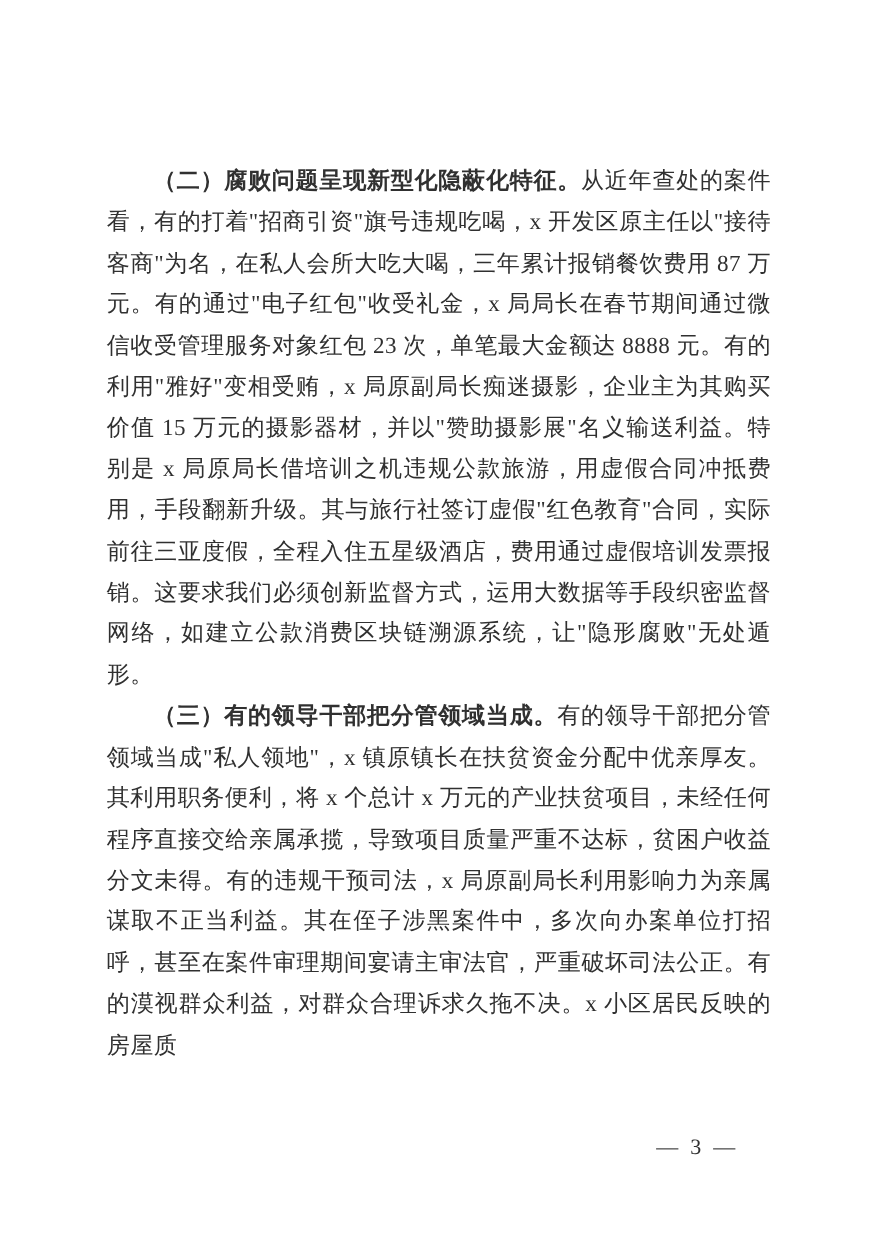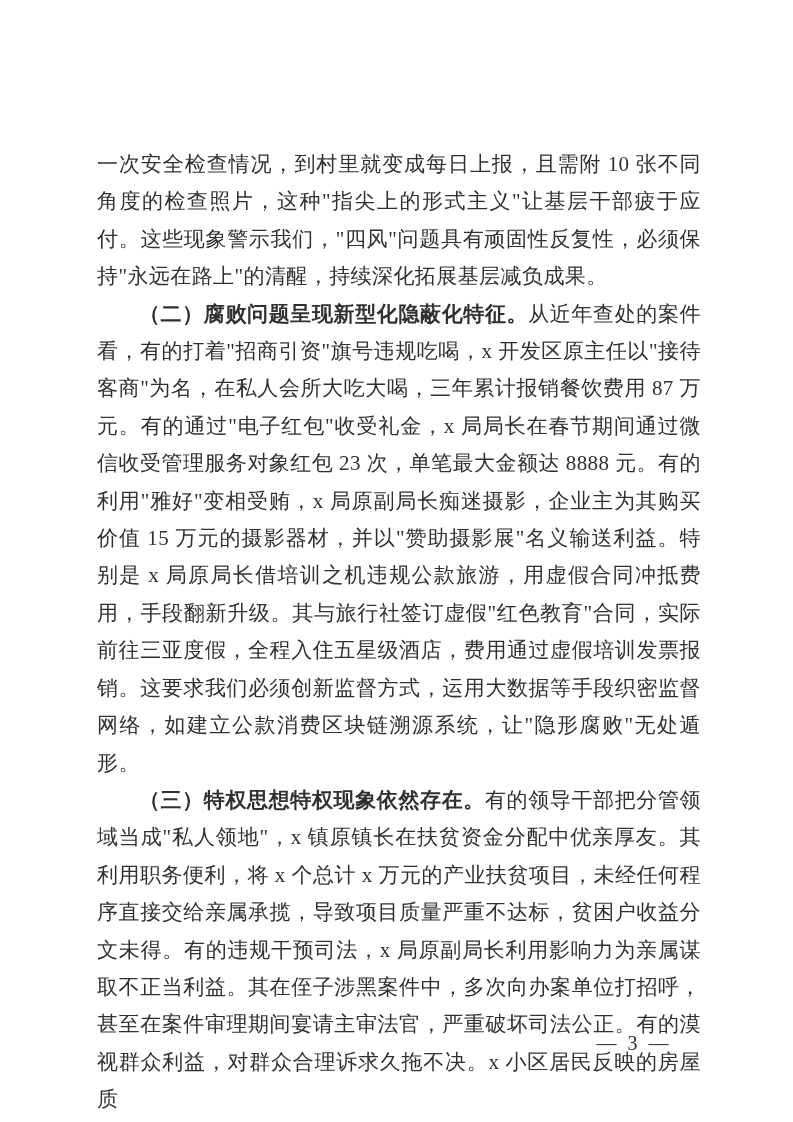--- a/index.html
+++ b/index.html
@@ -58,23 +58,22 @@
     white-space: nowrap;
   }
 </style>
 </head>
 <body>
 
 <div class="doc-page">
 
   <div class="text-block">
 
-    <p class="para"><span>一次安全检查情况，到村里就变成每日上报，且需附 10 张不同角度的检查照片，这种"指尖上的形式主义"让基层干部疲于应付。这些现象警示我们，"四风"问题具有顽固性反复性，必须保持"永远在路上"的清醒，持续深化拓展基层减负成果。</span></p>
 
     <p class="para para-indent"><span class="sec-heading">（二）腐败问题呈现新型化隐蔽化特征。</span><span>从近年查处的案件看，有的打着"招商引资"旗号违规吃喝，x 开发区原主任以"接待客商"为名，在私人会所大吃大喝，三年累计报销餐饮费用 87 万元。有的通过"电子红包"收受礼金，x 局局长在春节期间通过微信收受管理服务对象红包 23 次，单笔最大金额达 8888 元。有的利用"雅好"变相受贿，x 局原副局长痴迷摄影，企业主为其购买价值 15 万元的摄影器材，并以"赞助摄影展"名义输送利益。特别是 x 局原局长借培训之机违规公款旅游，用虚假合同冲抵费用，手段翻新升级。其与旅行社签订虚假"红色教育"合同，实际前往三亚度假，全程入住五星级酒店，费用通过虚假培训发票报销。这要求我们必须创新监督方式，运用大数据等手段织密监督网络，如建立公款消费区块链溯源系统，让"隐形腐败"无处遁形。</span></p>
 
-    <p class="para para-indent"><span class="sec-heading">（三）特权思想特权现象依然存在。</span><span>有的领导干部把分管领域当成"私人领地"，x 镇原镇长在扶贫资金分配中优亲厚友。其利用职务便利，将 x 个总计 x 万元的产业扶贫项目，未经任何程序直接交给亲属承揽，导致项目质量严重不达标，贫困户收益分文未得。有的违规干预司法，x 局原副局长利用影响力为亲属谋取不正当利益。其在侄子涉黑案件中，多次向办案单位打招呼，甚至在案件审理期间宴请主审法官，严重破坏司法公正。有的漠视群众利益，对群众合理诉求久拖不决。x 小区居民反映的房屋质</span></p>
+    <p class="para para-indent"><span class="sec-heading">（三）有的领导干部把分管领域当成。</span><span>有的领导干部把分管领域当成"私人领地"，x 镇原镇长在扶贫资金分配中优亲厚友。其利用职务便利，将 x 个总计 x 万元的产业扶贫项目，未经任何程序直接交给亲属承揽，导致项目质量严重不达标，贫困户收益分文未得。有的违规干预司法，x 局原副局长利用影响力为亲属谋取不正当利益。其在侄子涉黑案件中，多次向办案单位打招呼，甚至在案件审理期间宴请主审法官，严重破坏司法公正。有的漠视群众利益，对群众合理诉求久拖不决。x 小区居民反映的房屋质</span></p>
 
   </div>
 
   <div class="page-footer">— 3 —</div>
 
 </div>
 
 </body></html>

